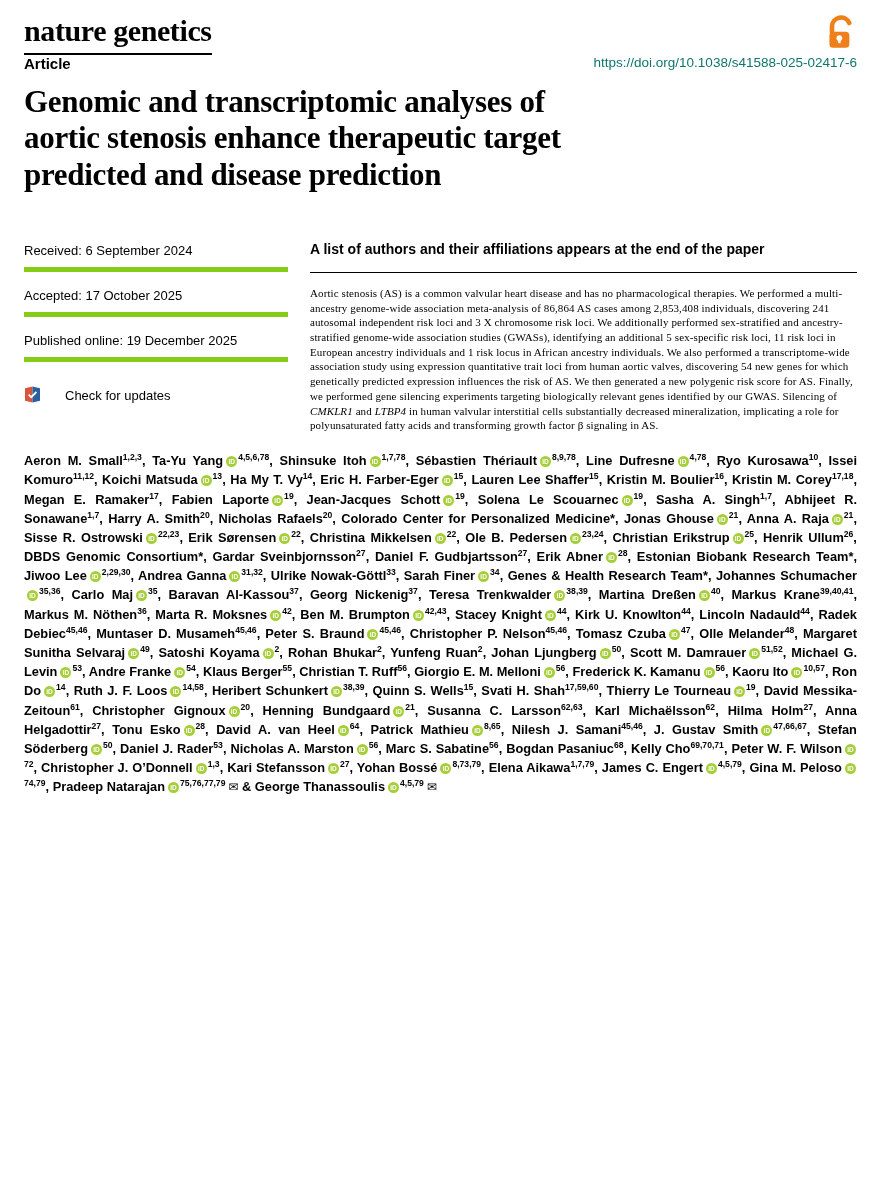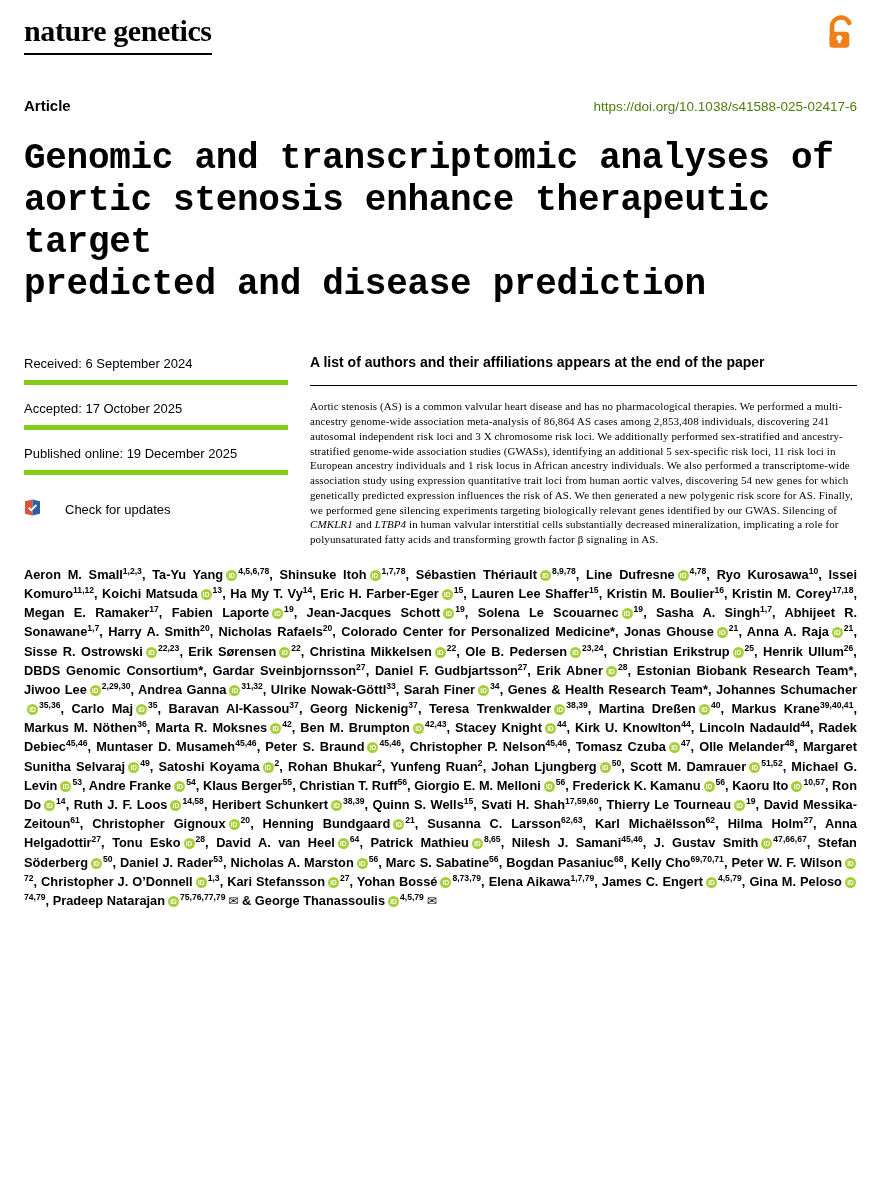--- a/index.html
+++ b/index.html
@@ -3,25 +3,25 @@
 <meta charset="utf-8">
 <style>
   *{box-sizing:border-box;margin:0;padding:0}
   html,body{background:#ffffff}
   .page{width:881px;height:1200px;margin:0 auto;background:#fff;color:#000;
     font-family:"Liberation Sans",sans-serif;padding:16px 24px 0;overflow:hidden;position:relative}
   .masthead{display:flex;justify-content:space-between;align-items:flex-end}
   .wordmark{font-family:"Liberation Serif",serif;font-weight:700;font-size:30px;
     letter-spacing:-0.4px;line-height:1;padding-bottom:7px;border-bottom:2.5px solid #000;cursor:pointer}
   .oa-icon{margin-top:-2px}
-  .article-row{display:flex;justify-content:space-between;align-items:flex-end;margin-top:42px}
+  .article-row{display:flex;justify-content:space-between;align-items:flex-start;}
   .article-label{font-size:15px;font-weight:700}
-  .doi{font-size:13.5px;color:#4d7c0f;text-decoration:none;cursor:pointer}
-  .title{font-family:Liberation Mono, monospace;font-weight:700;font-size:36px;line-height:1.17;
-    letter-spacing:-0.3px;margin-top:24px}
+  .doi{font-size:13.5px;color:#0f766e;text-decoration:none;cursor:pointer}
+  .title{font-family:Liberation Serif, serif;font-weight:700;font-size:31px;line-height:1.17;
+    letter-spacing:-0.3px;margin-top:12px}
   .title .tl{display:block}
   .two-col{display:flex;margin-top:46px}
   .meta{width:264px;flex:none;margin-right:22px;font-size:13px}
   .meta-row{padding:4px 0 9px;border-bottom:5px solid #84cc16;margin-bottom:12px}
   .check-updates{display:inline-flex;align-items:center;gap:24px;margin-top:12px;font-size:13px;cursor:pointer}
   .abstract-col{flex:1;min-width:0}
   .authors-note{font-size:14px;font-weight:700;padding:2px 0 15px;border-bottom:1px solid #000}
   .abstract{font-family:"Liberation Serif",serif;font-size:11px;line-height:1.34;margin-top:13px;
     letter-spacing:0.1px}
   .abstract i{font-style:italic}

